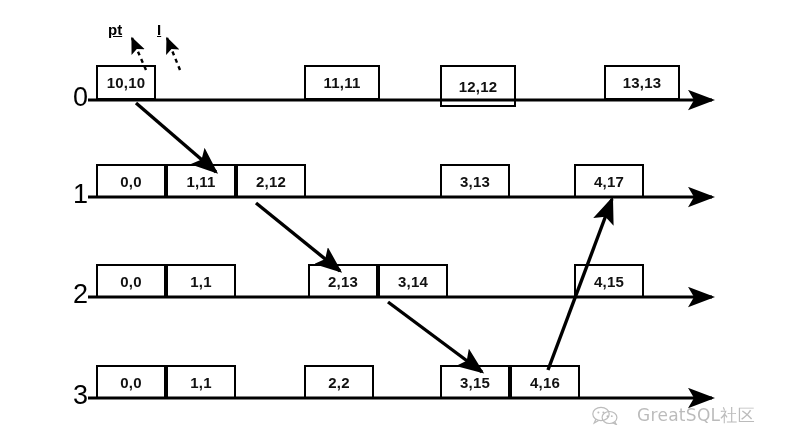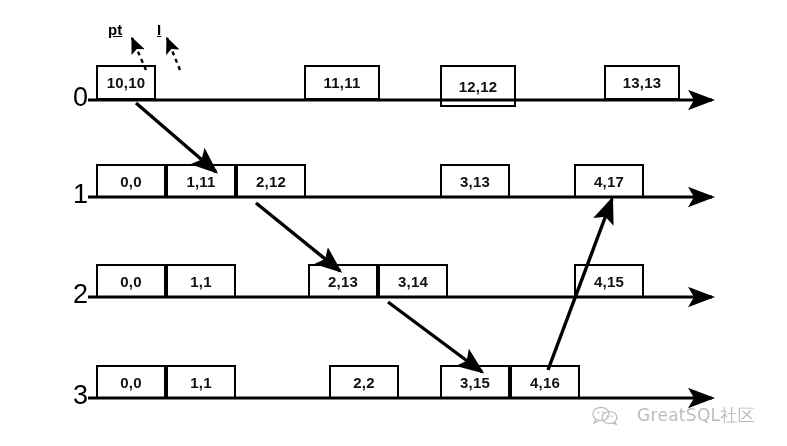--- a/index.html
+++ b/index.html
@@ -135,21 +135,21 @@
       <div class="cell" style="left: 236px; top: 164px; width: 70px; height: 34px;">2,12</div>
       <div class="cell" style="left: 440px; top: 164px; width: 70px; height: 34px;">3,13</div>
       <div class="cell" style="left: 574px; top: 164px; width: 70px; height: 34px;">4,17</div>
       <div class="cell" style="left: 96px; top: 264px; width: 70px; height: 34px;">0,0</div>
       <div class="cell" style="left: 166px; top: 264px; width: 70px; height: 34px;">1,1</div>
       <div class="cell" style="left: 308px; top: 264px; width: 70px; height: 34px;">2,13</div>
       <div class="cell" style="left: 378px; top: 264px; width: 70px; height: 34px;">3,14</div>
       <div class="cell" style="left: 574px; top: 264px; width: 70px; height: 34px;">4,15</div>
       <div class="cell" style="left: 96px; top: 365px; width: 70px; height: 34px;">0,0</div>
       <div class="cell" style="left: 166px; top: 365px; width: 70px; height: 34px;">1,1</div>
-      <div class="cell" style="left: 304px; top: 365px; width: 70px; height: 34px; margin-left: 25px;">2,2</div>
+      <div class="cell" style="left: 304px; top: 365px; width: 70px; height: 34px;">2,2</div>
       <div class="cell" style="left: 440px; top: 365px; width: 70px; height: 34px;">3,15</div>
       <div class="cell" style="left: 510px; top: 365px; width: 70px; height: 34px;">4,16</div>
     </div>
 
   <div id="watermark">
     <svg width="26" height="19" viewBox="0 0 26 19">
       <ellipse cx="9" cy="8" rx="8.2" ry="6.6" fill="none" stroke="#6b6b6b" stroke-width="1.2"></ellipse>
       <path d="M4,13 L2.2,17 L6.6,14.4" fill="none" stroke="#6b6b6b" stroke-width="1.2"></path>
       <ellipse cx="17.5" cy="11.5" rx="7.4" ry="6" fill="none" stroke="#6b6b6b" stroke-width="1.2"></ellipse>
       <path d="M22.6,15.6 L24.4,18.6 L20.6,16.8" fill="none" stroke="#6b6b6b" stroke-width="1.2"></path>

